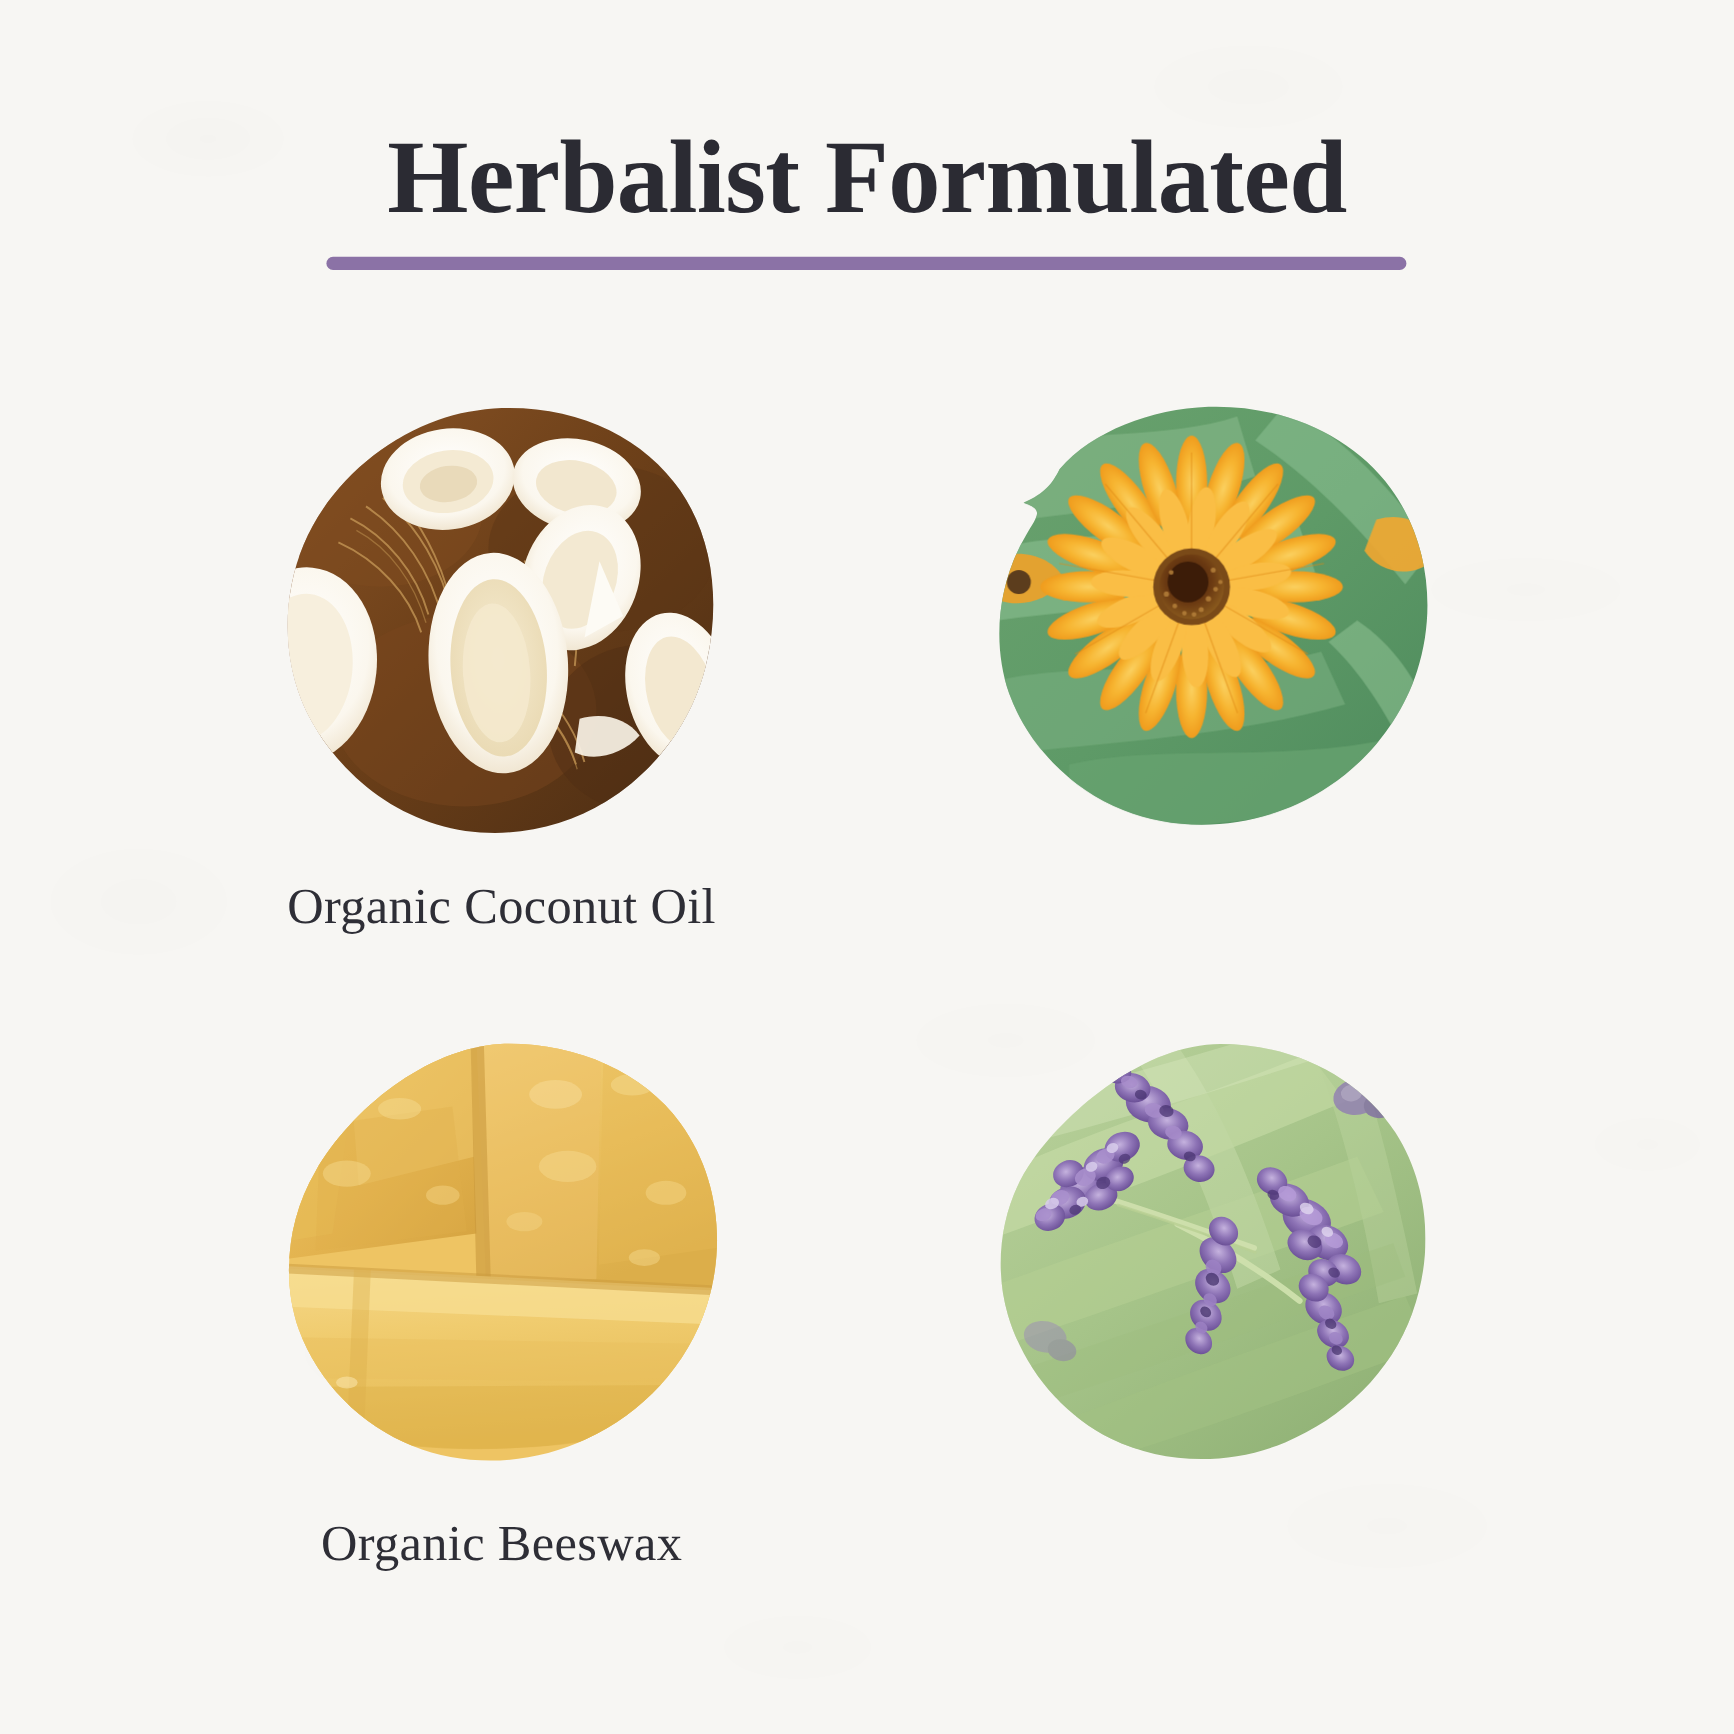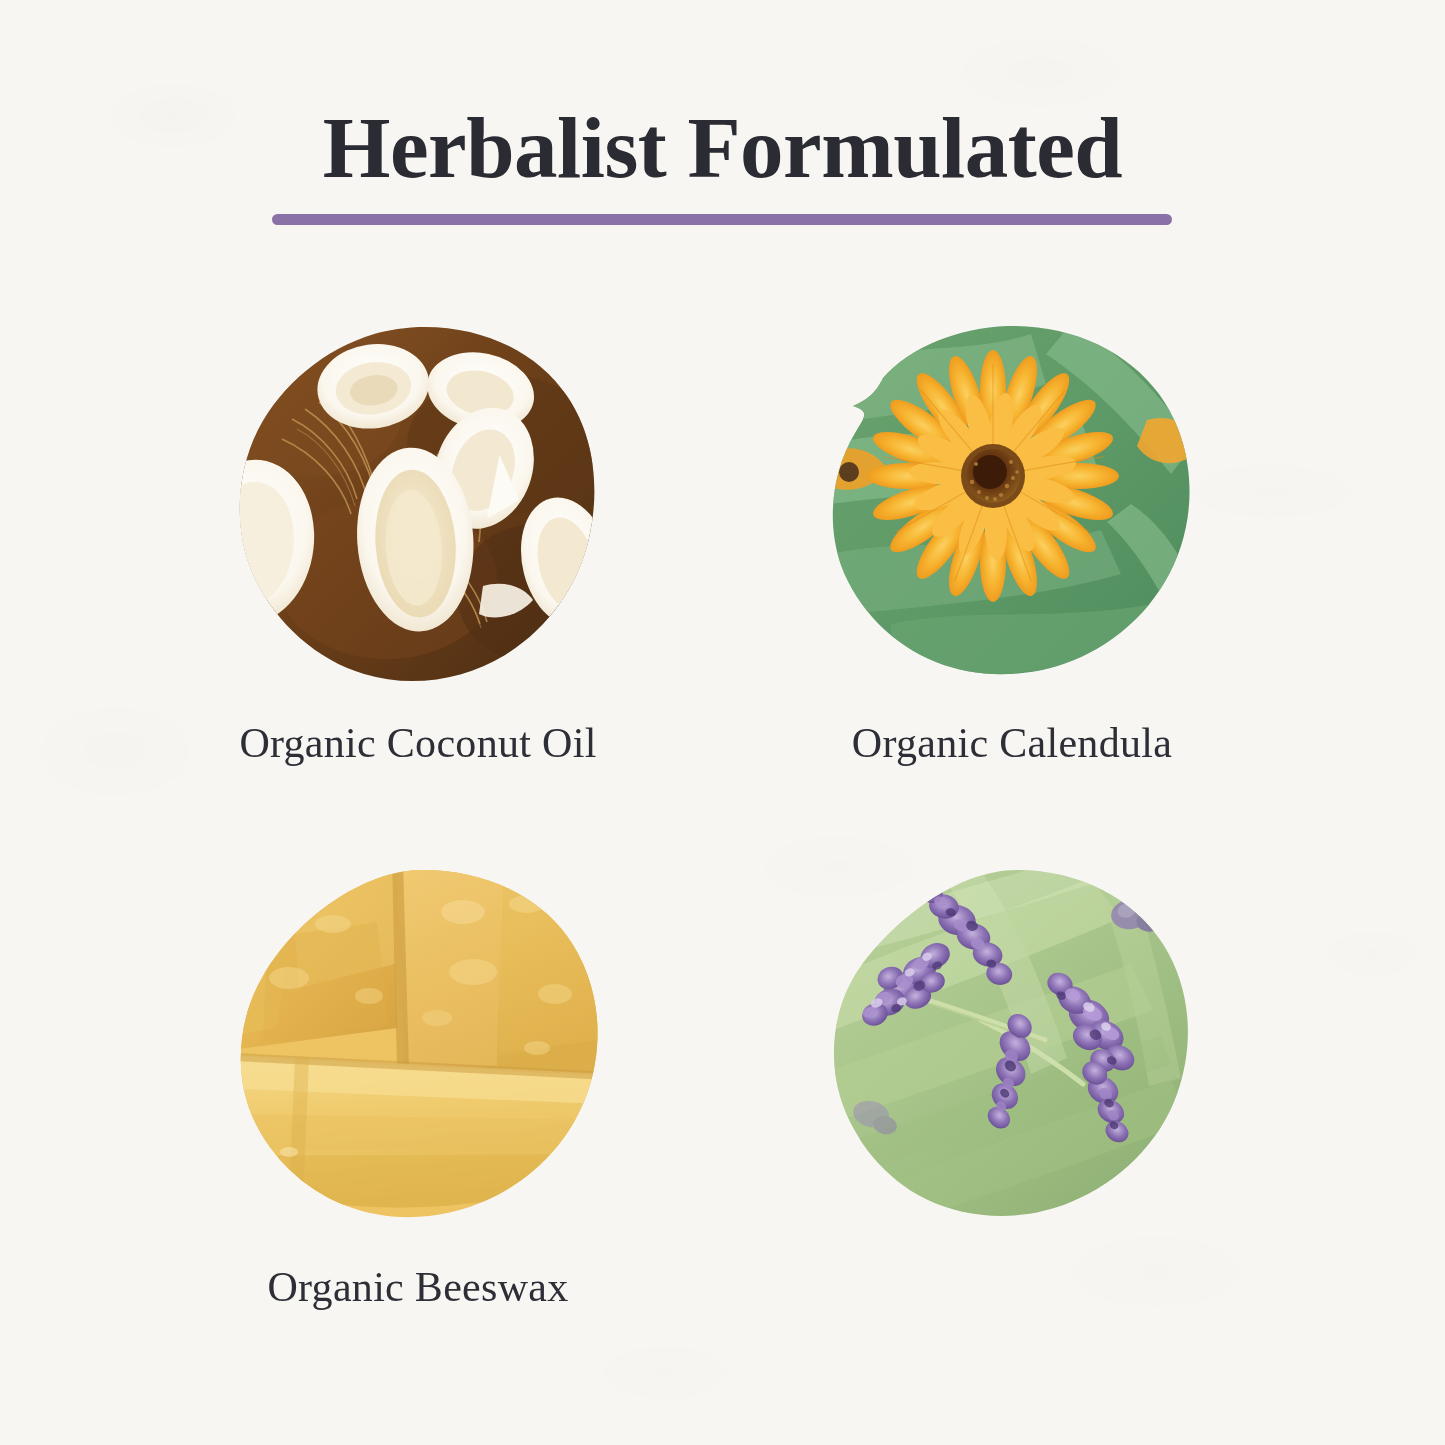--- a/index.html
+++ b/index.html
@@ -64,21 +64,21 @@
     left: 272px;
     width: 900px;
     height: 11px;
     border-radius: 6px;
     background-color: #8b72a6;
   }
 
   
   .ingredient-grid {
     position: absolute;
-    top: 324px;
+    top: 337px;
     left: 0;
     width: 1445px;
   }
   .ingredient-row {
     position: relative;
     width: 1445px;
   }
   .row-1 { height: 531px; }
 
   .ingredient-cell {
@@ -350,23 +350,20 @@
                     <circle cx="-17" cy="-12" r="2"></circle>
                   <circle cx="18" cy="-14" r="2.1"></circle>
                     <circle cx="2" cy="23" r="2"></circle>
                   <circle cx="24" cy="-4" r="1.8"></circle>
                     <circle cx="-6" cy="22" r="1.9"></circle>
                 </g>
               </g>
             </g>
           </svg>
         </div>
-        <div class="ingredient-label">
-          <span class="label-line">Organic Calendula</span>
-        </div>
       </div>
     </div>
   </div>
 
   <div class="ingredient-grid" style="top:868px;text-decoration:underline;">
     <div class="ingredient-row row-1">
 
       <div class="ingredient-cell cell-left">
         <div class="circle-wrap">
           <svg viewBox="0 0 363 363" xmlns="http://www.w3.org/2000/svg" aria-hidden="true">

